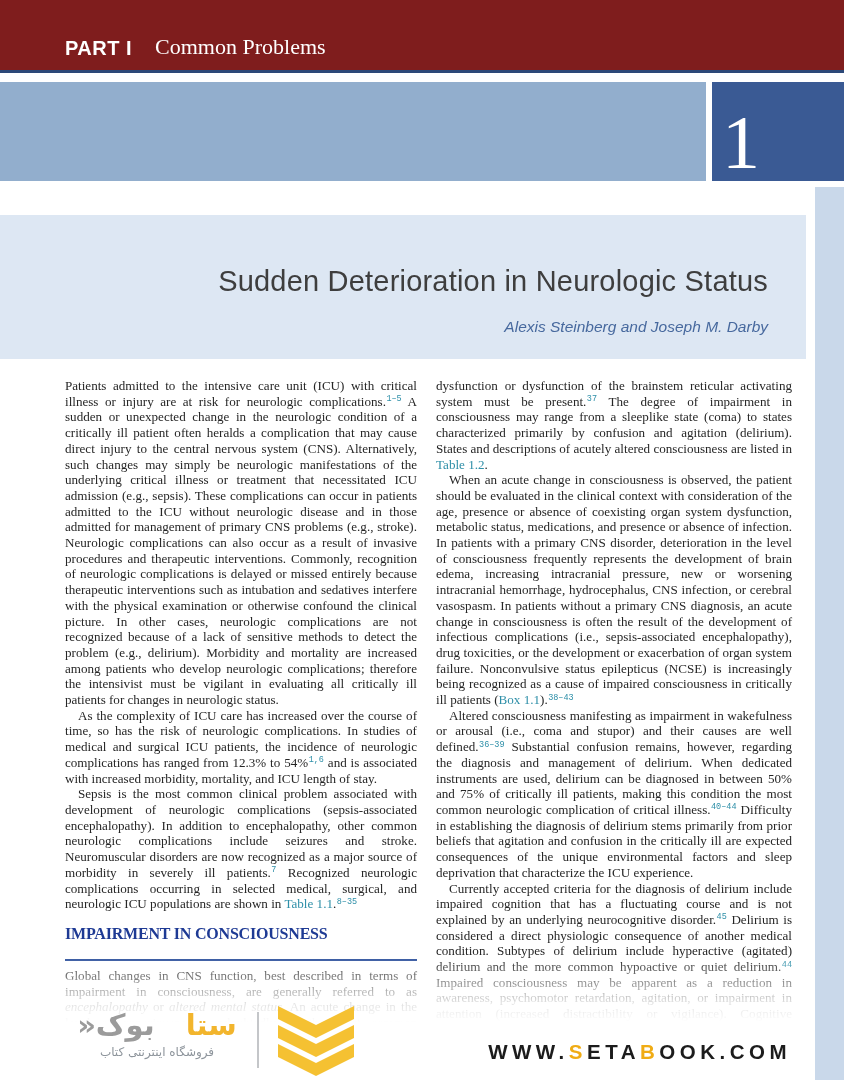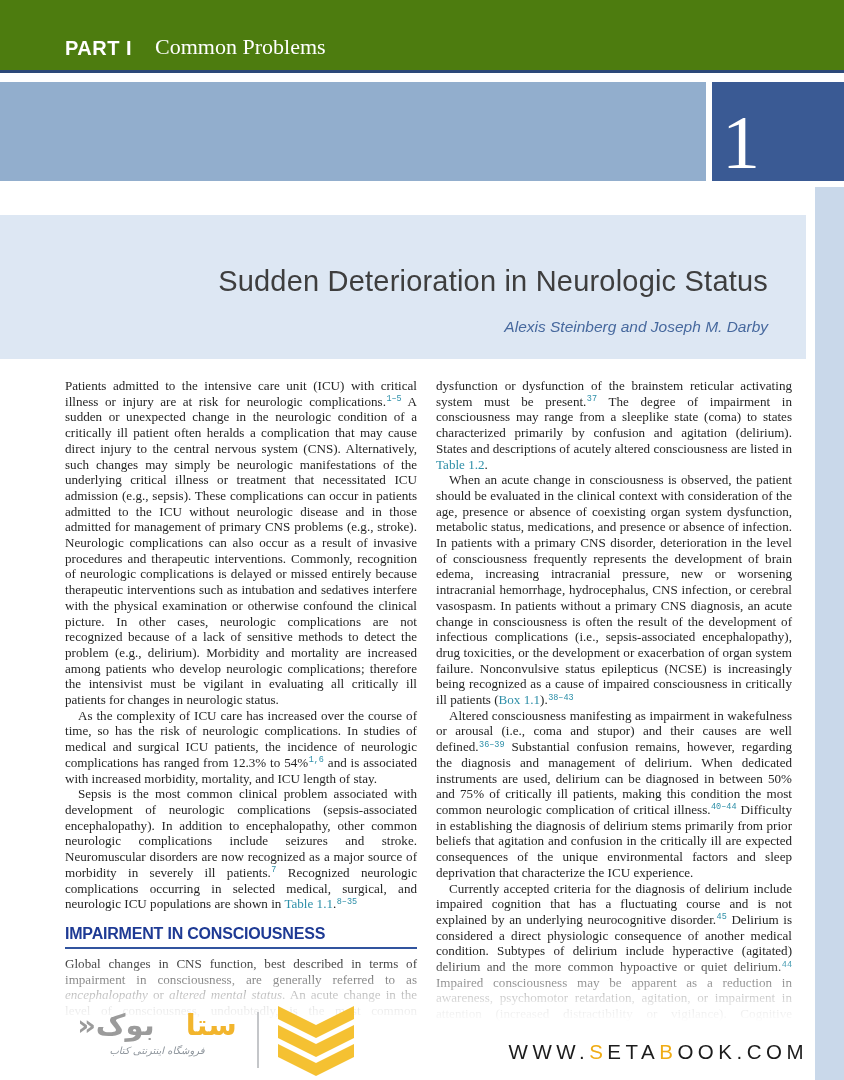--- a/index.html
+++ b/index.html
@@ -4,21 +4,21 @@
 <style>
   html,body{margin:0;padding:0;background:#ffffff;}
   #page{
     position:relative;width:844px;height:1080px;margin:0 auto;
     background:#ffffff;overflow:hidden;
     font-family:"Liberation Serif",serif;
   }
   
   .banner{
     position:absolute;left:0;top:0;width:844px;height:73px;
-    background:#4d7c0f;border-bottom:3px solid #2c4878;
+    background:#7f1d1d;border-bottom:3px solid #2c4878;
     display:flex;align-items:flex-end;box-sizing:border-box;
     padding:0 0 10px 65px;
   }
   .part-label{
     font-family:"Liberation Sans",sans-serif;font-weight:bold;
     font-size:20px;color:#ffffff;letter-spacing:.5px;
   }
   .part-title{
     font-family:"Liberation Serif",serif;font-size:22px;color:#ffffff;
     margin-left:23px;
@@ -71,56 +71,55 @@
     font-size:13.1px;line-height:15.7px;color:#262626;
     text-align:justify;
   }
   .body-para.indent{text-indent:13px;}
   .refsup{
     color:#2e8fa8;font-size:8.5px;line-height:0;
     position:relative;top:-4.5px;margin-left:.5px;font-family:Liberation Mono, monospace;
   }
   .xref{color:#2e8fa8;margin-top:10px;}
   .col-heading{
-    font-family:Liberation Sans, sans-serif;font-weight:bold;
+    font-family:Liberation Serif, serif;font-weight:bold;
     font-size:16px;color:#1e3a94;letter-spacing:-.2px;
-    margin:13px 0 7px 0;padding-bottom:4px;
+    margin:13px 0 7px 0;padding-bottom:16px;
     border-bottom:2px solid #31549e;
   }
   .fade-out{
     position:absolute;left:0;top:956px;width:812px;height:66px;
     background:linear-gradient(to bottom,rgba(255,255,255,0) 0%,rgba(255,255,255,.85) 70%,#ffffff 100%);
     pointer-events:none;
   }
   
   .footer{position:absolute;left:0;top:1002px;width:815px;height:78px;background:transparent;}
   .logo-block{position:absolute;left:62px;top:6px;width:190px;text-align:center;direction:rtl;}
   .logo-wordmark{
     font-family:"DejaVu Sans",sans-serif;font-weight:bold;
     font-size:29px;line-height:34px;white-space:nowrap;
   }
   .wm-yellow{color:#f2b52d;margin-left:31px;}
   .wm-gray{color:#9b9b9b;}
   .logo-subtitle{
-    font-family:"DejaVu Sans",sans-serif;font-size:10px;color:#8e959c;
+    font-family:"DejaVu Sans",sans-serif;font-size:12px;color:#8e959c;
     margin-top:3px;
-    font-style:italic;
   }
   .footer-divider{
     position:absolute;left:257px;top:10px;width:2px;height:56px;background:#c4c6c9;
   }
   .chevron-wrap{position:absolute;left:274px;top:2px;width:84px;height:72px;}
   .store-title{
     position:absolute;right:9px;top:8px;direction:rtl;
     font-family:"DejaVu Sans",sans-serif;font-weight:bold;
     font-size:18px;color:#1c1c1c;white-space:nowrap;
   }
   .site-url{
-    position:absolute;right:7px;top:38px;
-    font-family:"Liberation Sans",sans-serif;font-weight:normal;
+    position:absolute;right:24px;top:38px;
+    font-family:"Liberation Sans",sans-serif;font-weight:bold;
     font-size:20.5px;letter-spacing:4.5px;white-space:nowrap;margin-left:44px;
   }
   .url-dark{color:#1c1c1c;}
   .url-accent{color:#f0ac14;}
 </style>
 </head>
 <body>
 
 <div id="page">
 

